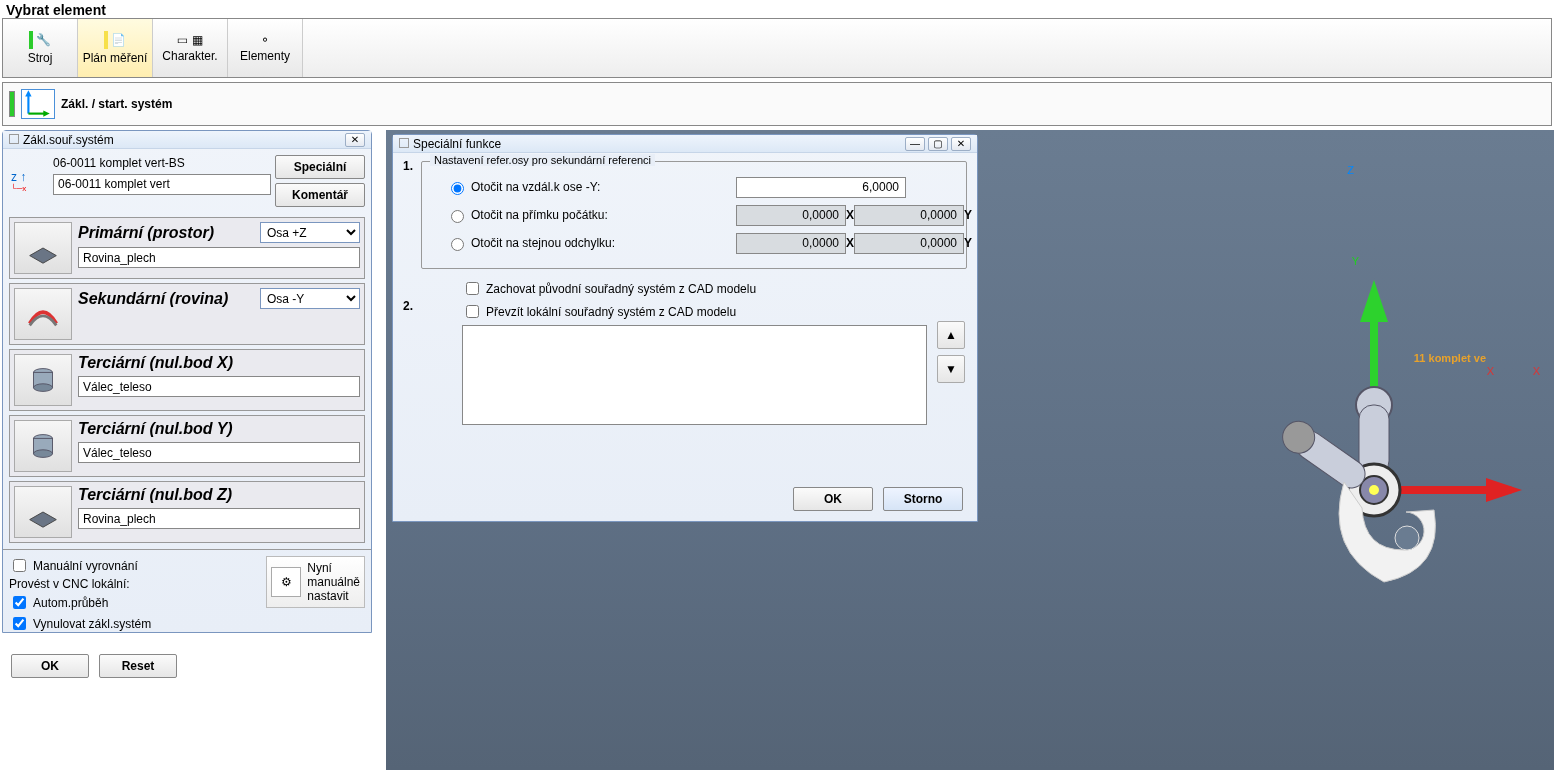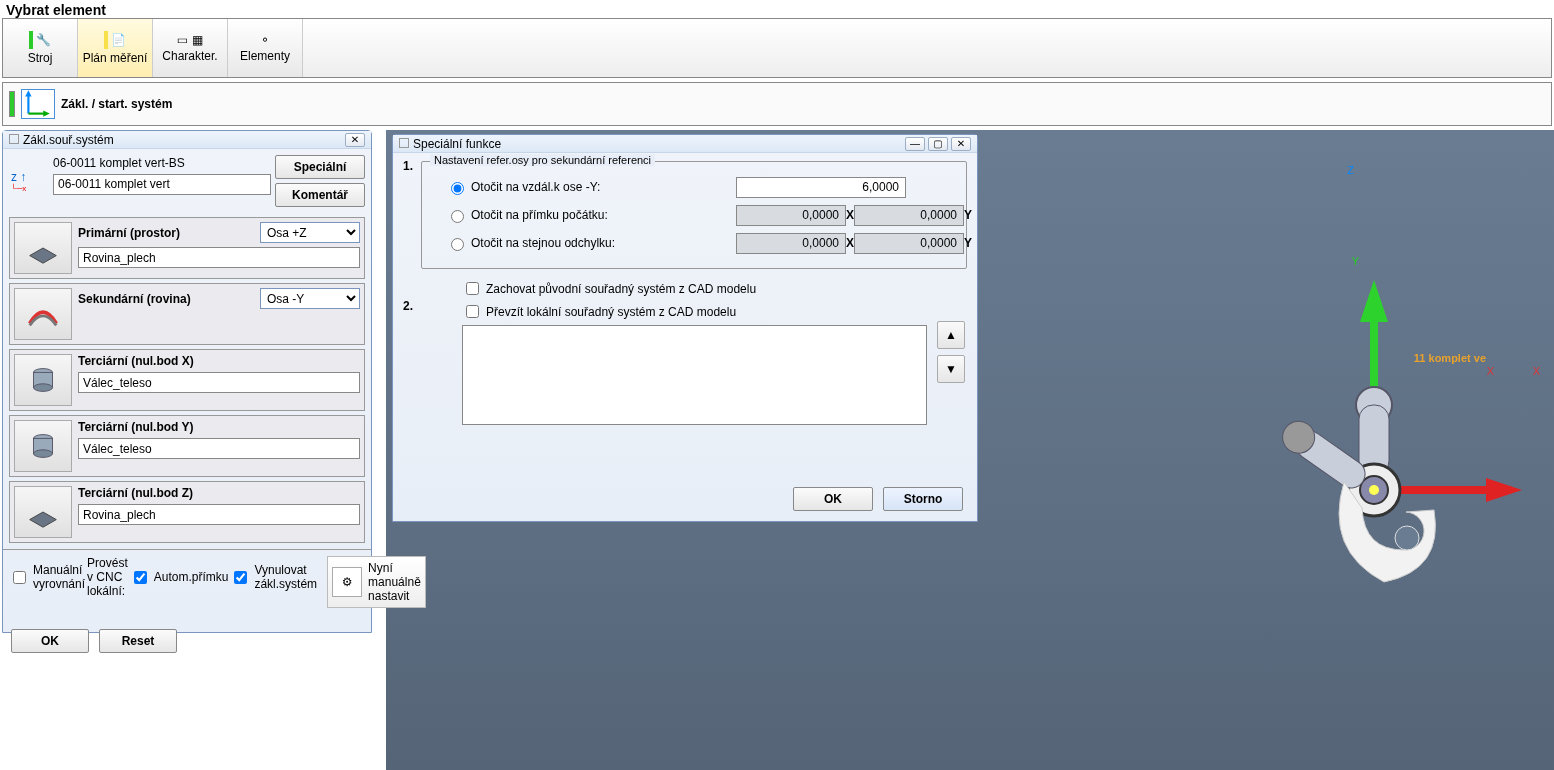--- a/index.html
+++ b/index.html
@@ -31,26 +31,26 @@
 .lp-head .axes .z{color:#06c;} .lp-head .axes .x{color:#e00;}
 .textfield { border:1px solid #888; background:#fff; padding:2px 4px; height:21px; }
 .btn { border:1px solid #888; background:linear-gradient(#fbfbfb,#e6e6e6); padding:2px 10px; height:24px; border-radius:2px; min-width:90px; display:flex; align-items:center; justify-content:center; font-weight:bold; }
 .btn.small { min-width:60px; font-weight:normal; padding:2px 14px;margin-top:7px; }
 
 .section { border:1px solid #999; background:#eaeaef; margin:4px 6px; padding:4px; display:flex; gap:6px; align-items:flex-start; }
 .section .thumb { width:58px; height:52px; background:linear-gradient(#f6f6f6,#e0e0e0); border:1px solid #aaa; display:flex; align-items:center; justify-content:center; }
 .section .thumb svg { width:38px; height:38px;}
 .section .body { flex:1; display:flex; flex-direction:column; gap:4px; }
 .section .labelrow { display:flex; justify-content:space-between; align-items:center; gap:6px;}
-.section .labelrow .lbl { font-weight:bold; font-size:12px; }
+.section .labelrow .lbl { font-weight:bold; font-size:16px;font-style:italic; }
 .section select { border:1px solid #7a96bf; background:#fff; height:21px; padding:0 2px; min-width:100px; }
 .section input { width:100%; }
 
 .lp-options { border-top:1px solid #999; margin:6px 0 4px; padding:6px; display:flex; justify-content:space-between; align-items:flex-start; gap:10px;}
-.lp-options .col { display:flex; flex-direction:row; gap:2px; font-size:11px; }
+.lp-options .col { display:flex; flex-direction:column; gap:2px; font-size:11px; }
 .chk { display:flex; align-items:center; gap:4px; }
 .chk input { width:13px; height:13px; }
 .nyni { display:flex; align-items:center; gap:6px; border:1px solid #bbb; background:linear-gradient(#fff,#eee); padding:4px; font-size:11px;}
 .nyni .ibox { width:30px; height:30px; border:1px solid #aaa; background:#fff; display:flex; align-items:center; justify-content:center;}
 
 .lp-footer { display:flex; gap:10px; padding:4px 8px; }
 .lp-footer .btn { min-width:78px; font-weight:bold; }
 
 .viewport { position:absolute; top:130px; left:386px; right:0; bottom:0; background:linear-gradient(180deg,#6a7c91 0%,#5e6f84 60%,#556476 100%); overflow:hidden;}
 .viewport svg.axes3d { position:absolute; right:30px; top:120px; }
@@ -258,21 +258,21 @@
 
   <div class="lp-options">
     <div class="col">
       <label class="chk">
           <input type="checkbox" style="">
           <span>Manuální vyrovnání</span>
         </label>
       <div>Provést v CNC lokální:</div>
       <label class="chk">
           <input type="checkbox" checked="" style="">
-          <span>Autom.přímku</span>
+          <span>Autom.průběh</span>
         </label>
       <label class="chk">
           <input type="checkbox" checked="" style="">
           <span>Vynulovat zákl.systém</span>
         </label>
     </div>
     <div class="nyni">
       <div class="ibox">⚙</div>
       <div style="white-space:pre-line;">Nyní
 manuálně

